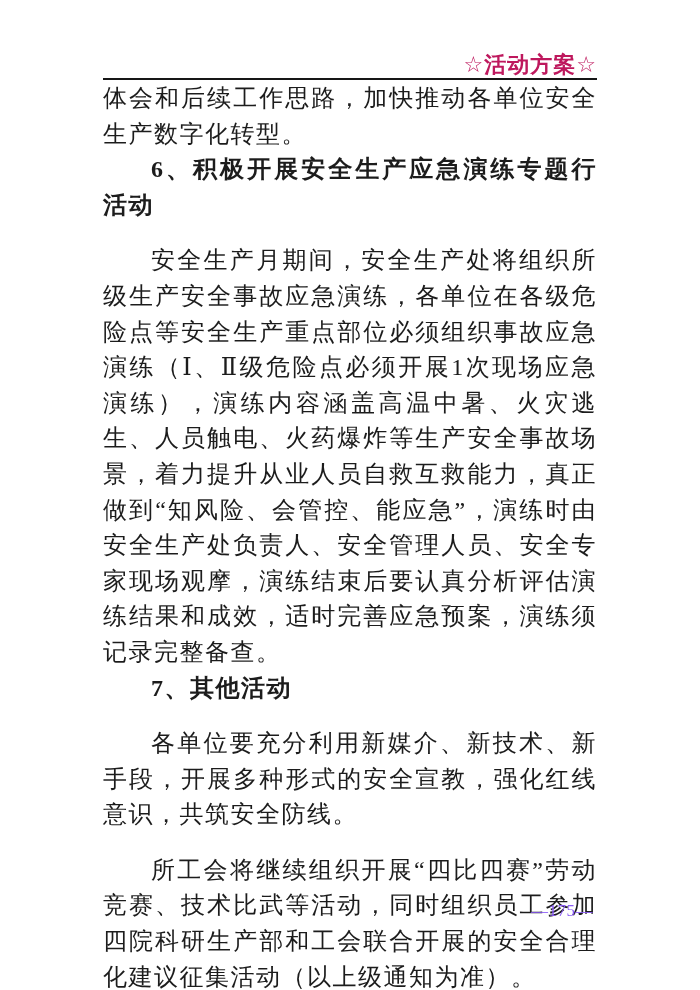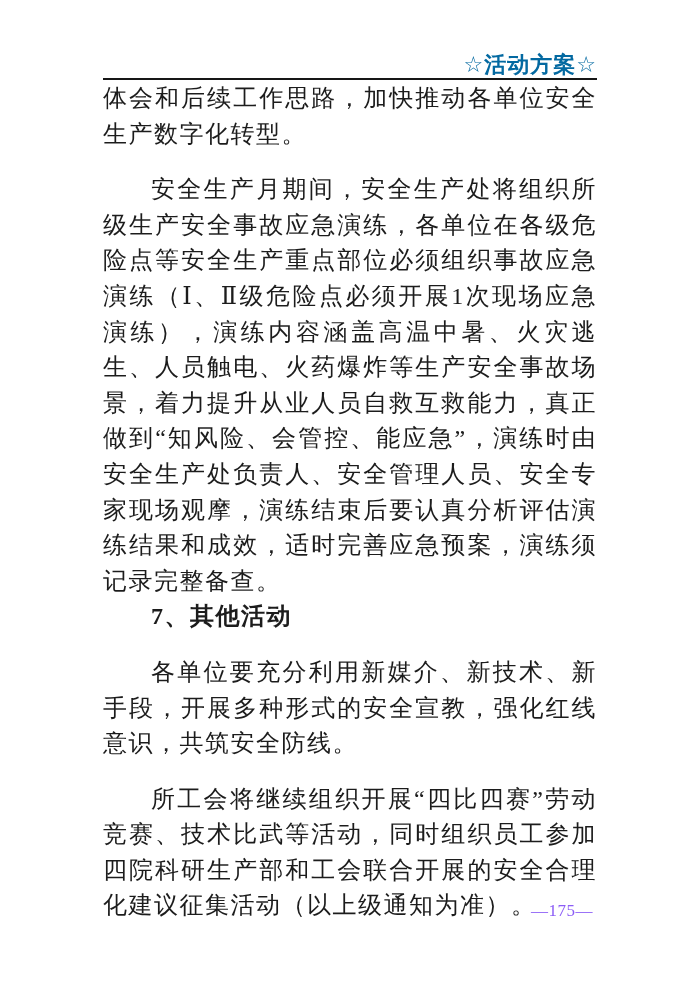--- a/index.html
+++ b/index.html
@@ -21,21 +21,21 @@
     background: #ffffff;
   }
   .page-header-title {
     position: absolute;
     top: 50px;
     right: 103px;
     font-family: "Liberation Sans", "DejaVu Sans", sans-serif;
     font-size: 22px;
     font-weight: bold;
     letter-spacing: 1px;
-    color: #0369a1;
+    color: #be185d;
     white-space: nowrap;
   }
   .header-rule {
     position: absolute;
     left: 103px;
     top: 78px;
     width: 494px;
     height: 2px;
     background: #161616;
   }
@@ -78,20 +78,21 @@
 <body>
 
 <div class="page">
 
   <div class="page-header-title">☆活动方案☆</div>
 
   <div class="header-rule"></div>
 
   <div class="content">
     <p class="para-noindent">体会和后续工作思路，加快推动各单位安全生产数字化转型。</p>
+    <p class="para-heading">6、积极开展安全生产应急演练专题行活动</p>
     <p class="para-body">安全生产月期间，安全生产处将组织所级生产安全事故应急演练，各单位在各级危险点等安全生产重点部位必须组织事故应急演练（Ⅰ、Ⅱ级危险点必须开展1次现场应急演练），演练内容涵盖高温中暑、火灾逃生、人员触电、火药爆炸等生产安全事故场景，着力提升从业人员自救互救能力，真正做到“知风险、会管控、能应急”，演练时由安全生产处负责人、安全管理人员、安全专家现场观摩，演练结束后要认真分析评估演练结果和成效，适时完善应急预案，演练须记录完整备查。</p>
     <p class="para-heading">7、其他活动</p>
     <p class="para-body">各单位要充分利用新媒介、新技术、新手段，开展多种形式的安全宣教，强化红线意识，共筑安全防线。</p>
     <p class="para-body">所工会将继续组织开展“四比四赛”劳动竞赛、技术比武等活动，同时组织员工参加四院科研生产部和工会联合开展的安全合理化建议征集活动（以上级通知为准）。</p>
   </div>
 
   <div class="page-number">—175—</div>
 
 </div>
 

